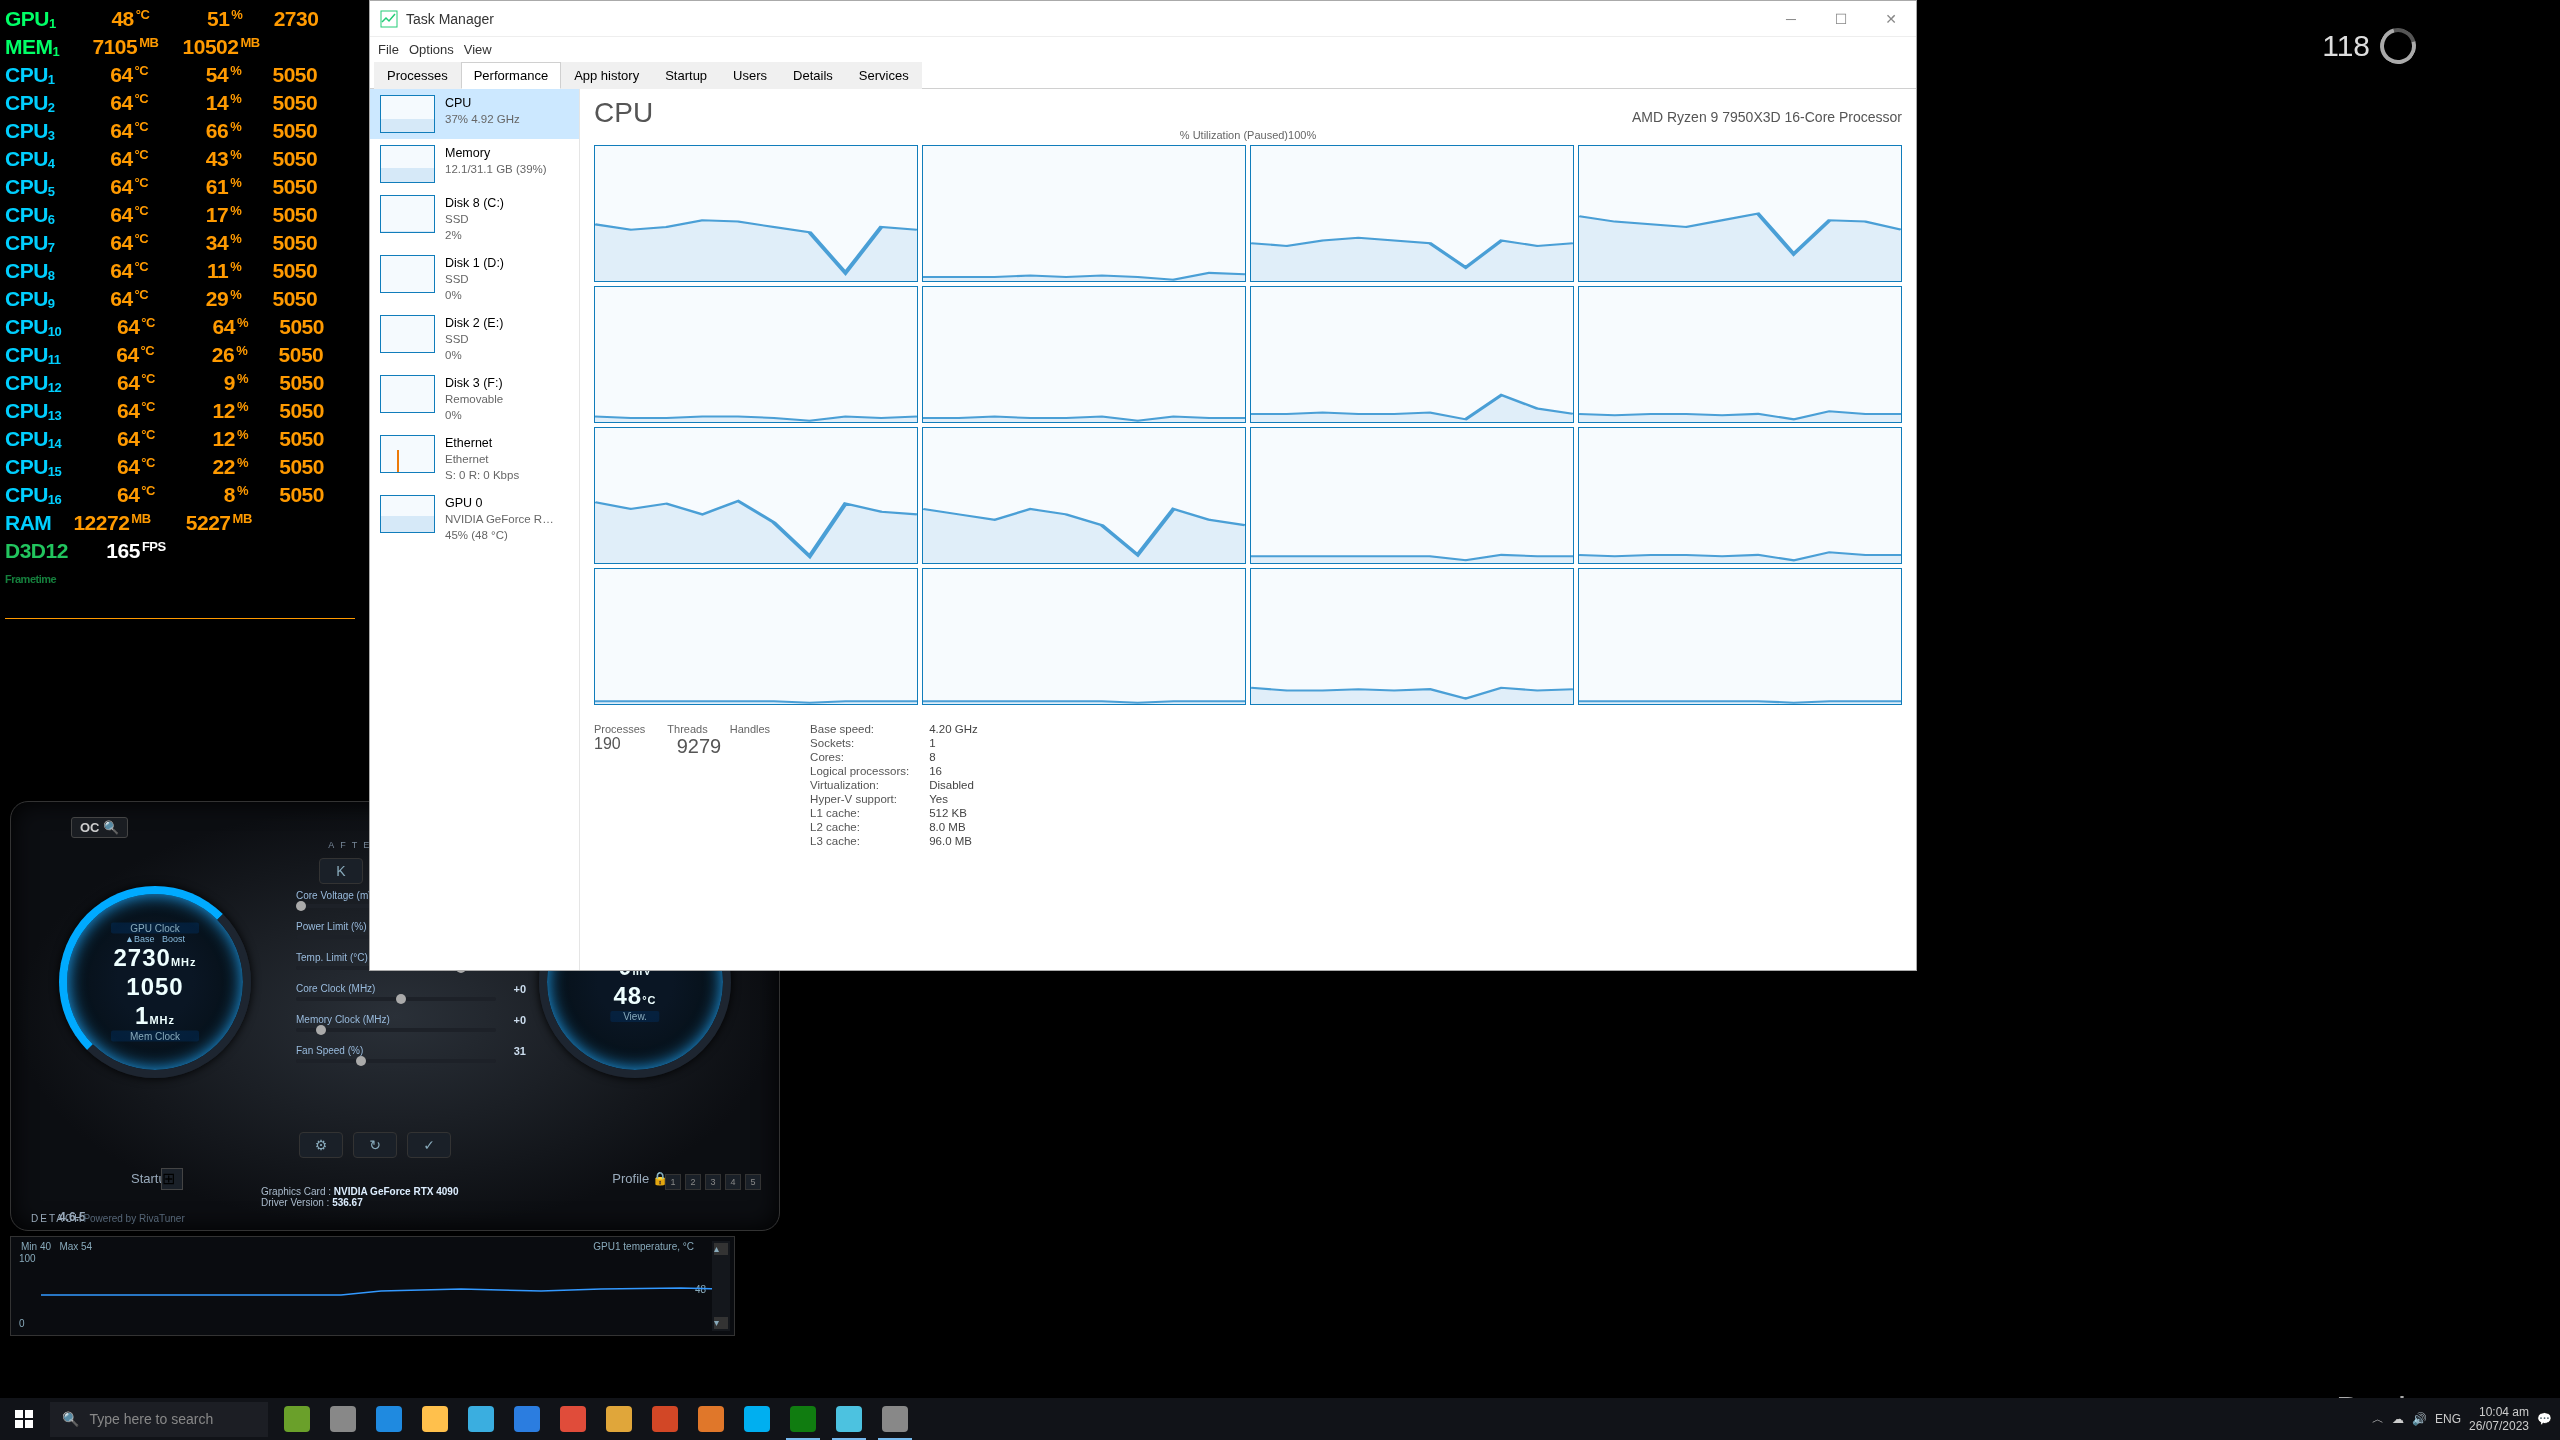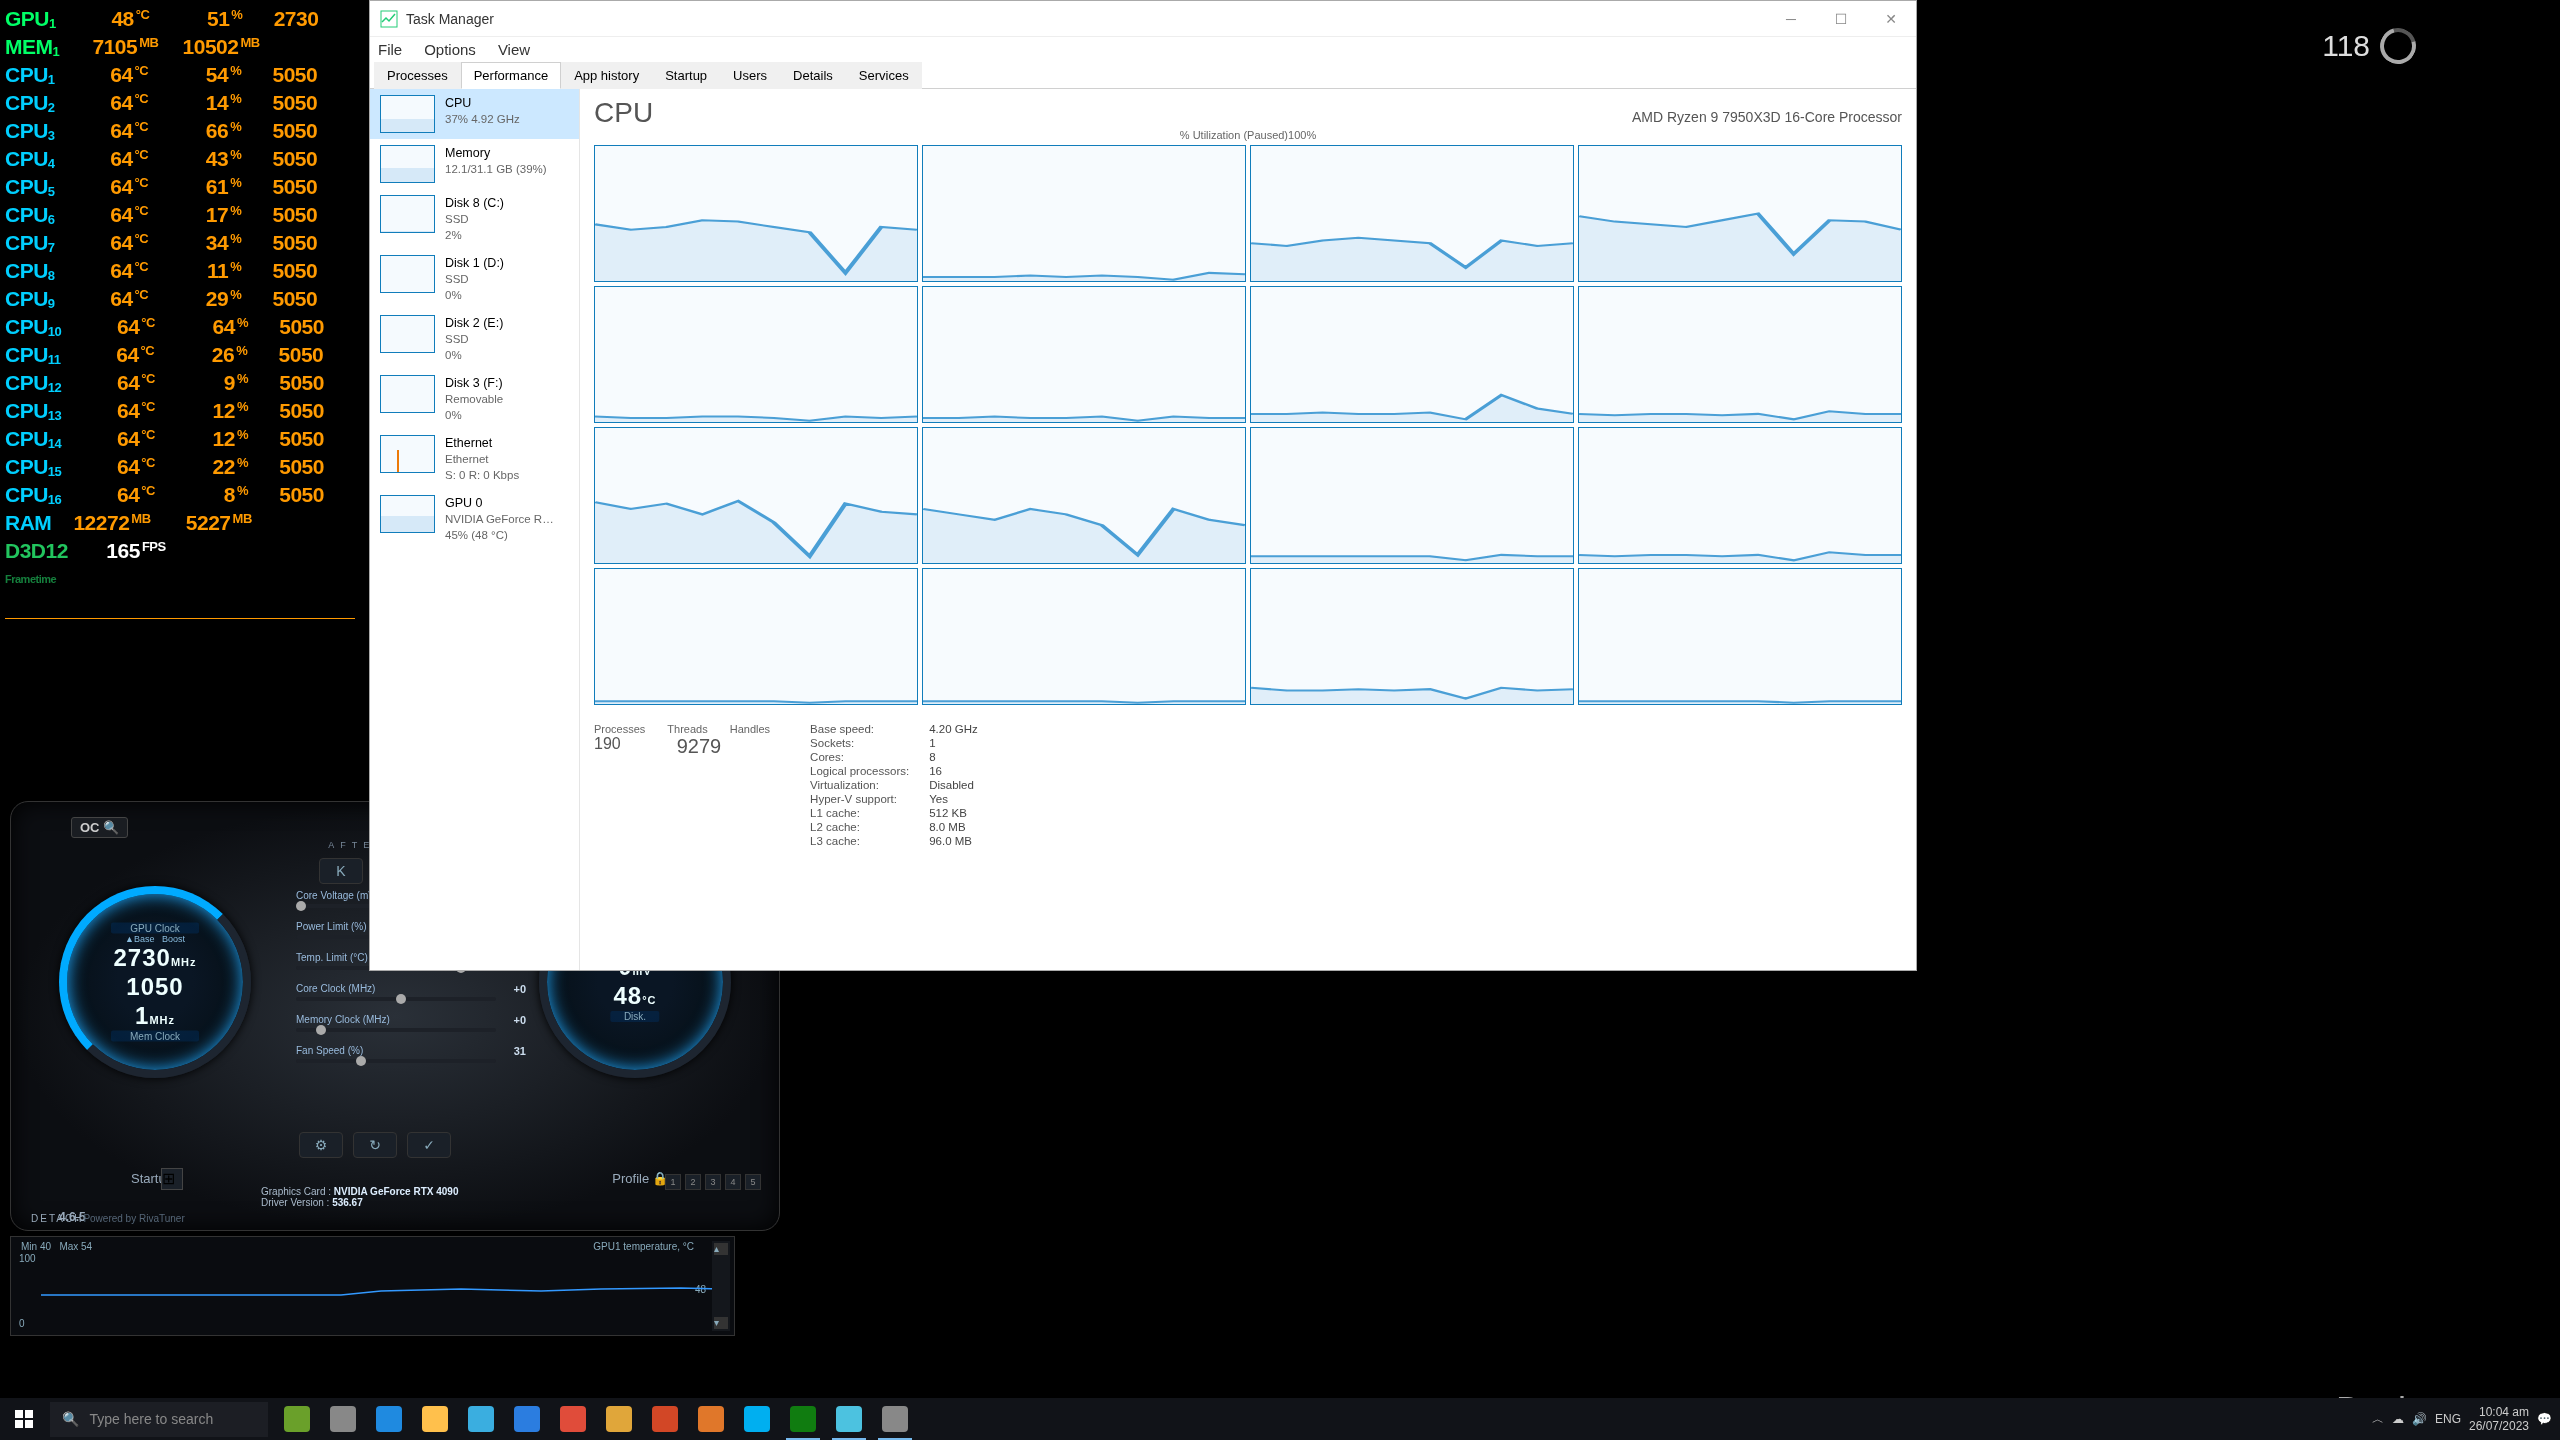--- a/index.html
+++ b/index.html
@@ -18,21 +18,21 @@
 .frametime{color:#15803d;font-size:11px;font-weight:700}
 .ft-bar{width:350px;height:30px;border-bottom:1px solid #FF9A00;margin-top:-4px}
 
 
 .tm{position:absolute;left:369px;top:0;width:1548px;height:971px;background:#FFF;border:1px solid #AAA;z-index:10;display:flex;flex-direction:column}
 .tm-titlebar{height:36px;display:flex;align-items:center;padding:0 0 0 10px;font-size:14px;color:#333;border-bottom:1px solid #EEE}
 .tm-icon{width:18px;height:18px;margin-right:8px;display:inline-block}
 .tm-icon svg{width:18px;height:18px}
 .tm-winbtns{margin-left:auto;display:flex}
 .tm-winbtn{width:50px;height:36px;display:flex;align-items:center;justify-content:center;color:#888;font-size:14px}
-.tm-menubar{height:24px;display:flex;padding-left:8px;font-size:15px;color:#333;align-items:center;gap:22px}
+.tm-menubar{height:24px;display:flex;padding-left:8px;font-size:13px;color:#333;align-items:center;gap:10px}
 .tm-tabs{display:flex;border-bottom:1px solid #D0D0D0;font-size:13px;padding-left:4px}
 .tm-tab{padding:5px 12px;cursor:pointer;border:1px solid transparent;position:relative;top:1px;background:#F0F0F0}
 .tm-tab.active{border:1px solid #D0D0D0;border-bottom:1px solid #FFF;background:#FFF}
 .tm-body{flex:1;display:flex;overflow:hidden}
 
 .tm-sidebar{width:210px;border-right:1px solid #E5E5E5;overflow-y:auto;background:#FFF}
 .sb-item{display:flex;padding:6px 10px;gap:10px;cursor:pointer}
 .sb-item.selected{background:#CCE8FF}
 .sb-thumb{width:55px;height:38px;border:1px solid #117DBB;background:#F5FAFE;flex-shrink:0;position:relative;overflow:hidden}
 .sb-thumb.sel{border-color:#117DBB}
@@ -423,21 +423,21 @@
         <div class="ab-gauge-val"><span>2730</span><span class="ab-gauge-u">MHz</span></div>
         <div class="ab-gauge-val"><span>1050 1</span><span class="ab-gauge-u">MHz</span></div>
         <div class="ab-gauge-lbl">Mem Clock</div>
       </div>
     </div>
     <div class="ab-gauge right">
       <div class="ab-gauge-readout">
         <div class="ab-gauge-lbl">Voltage</div>
         <div class="ab-gauge-val"><span>0</span><span class="ab-gauge-u">mV</span></div>
         <div class="ab-gauge-val"><span>48</span><span class="ab-gauge-u">°C</span></div>
-        <div class="ab-gauge-lbl">Disk.</div>
+        <div class="ab-gauge-lbl">View.</div>
       </div>
     </div>
 
     <div class="ab-sliders" id="ab-sliders">
         <div class="ab-slider">
     <span class="ab-slider-lbl">Core Voltage (mV)</span><span class="ab-slider-val"></span>
     <div class="ab-slider-track">
             <div class="ab-slider-knob" style="left:0%"></div>
           </div></div>
         <div class="ab-slider">

